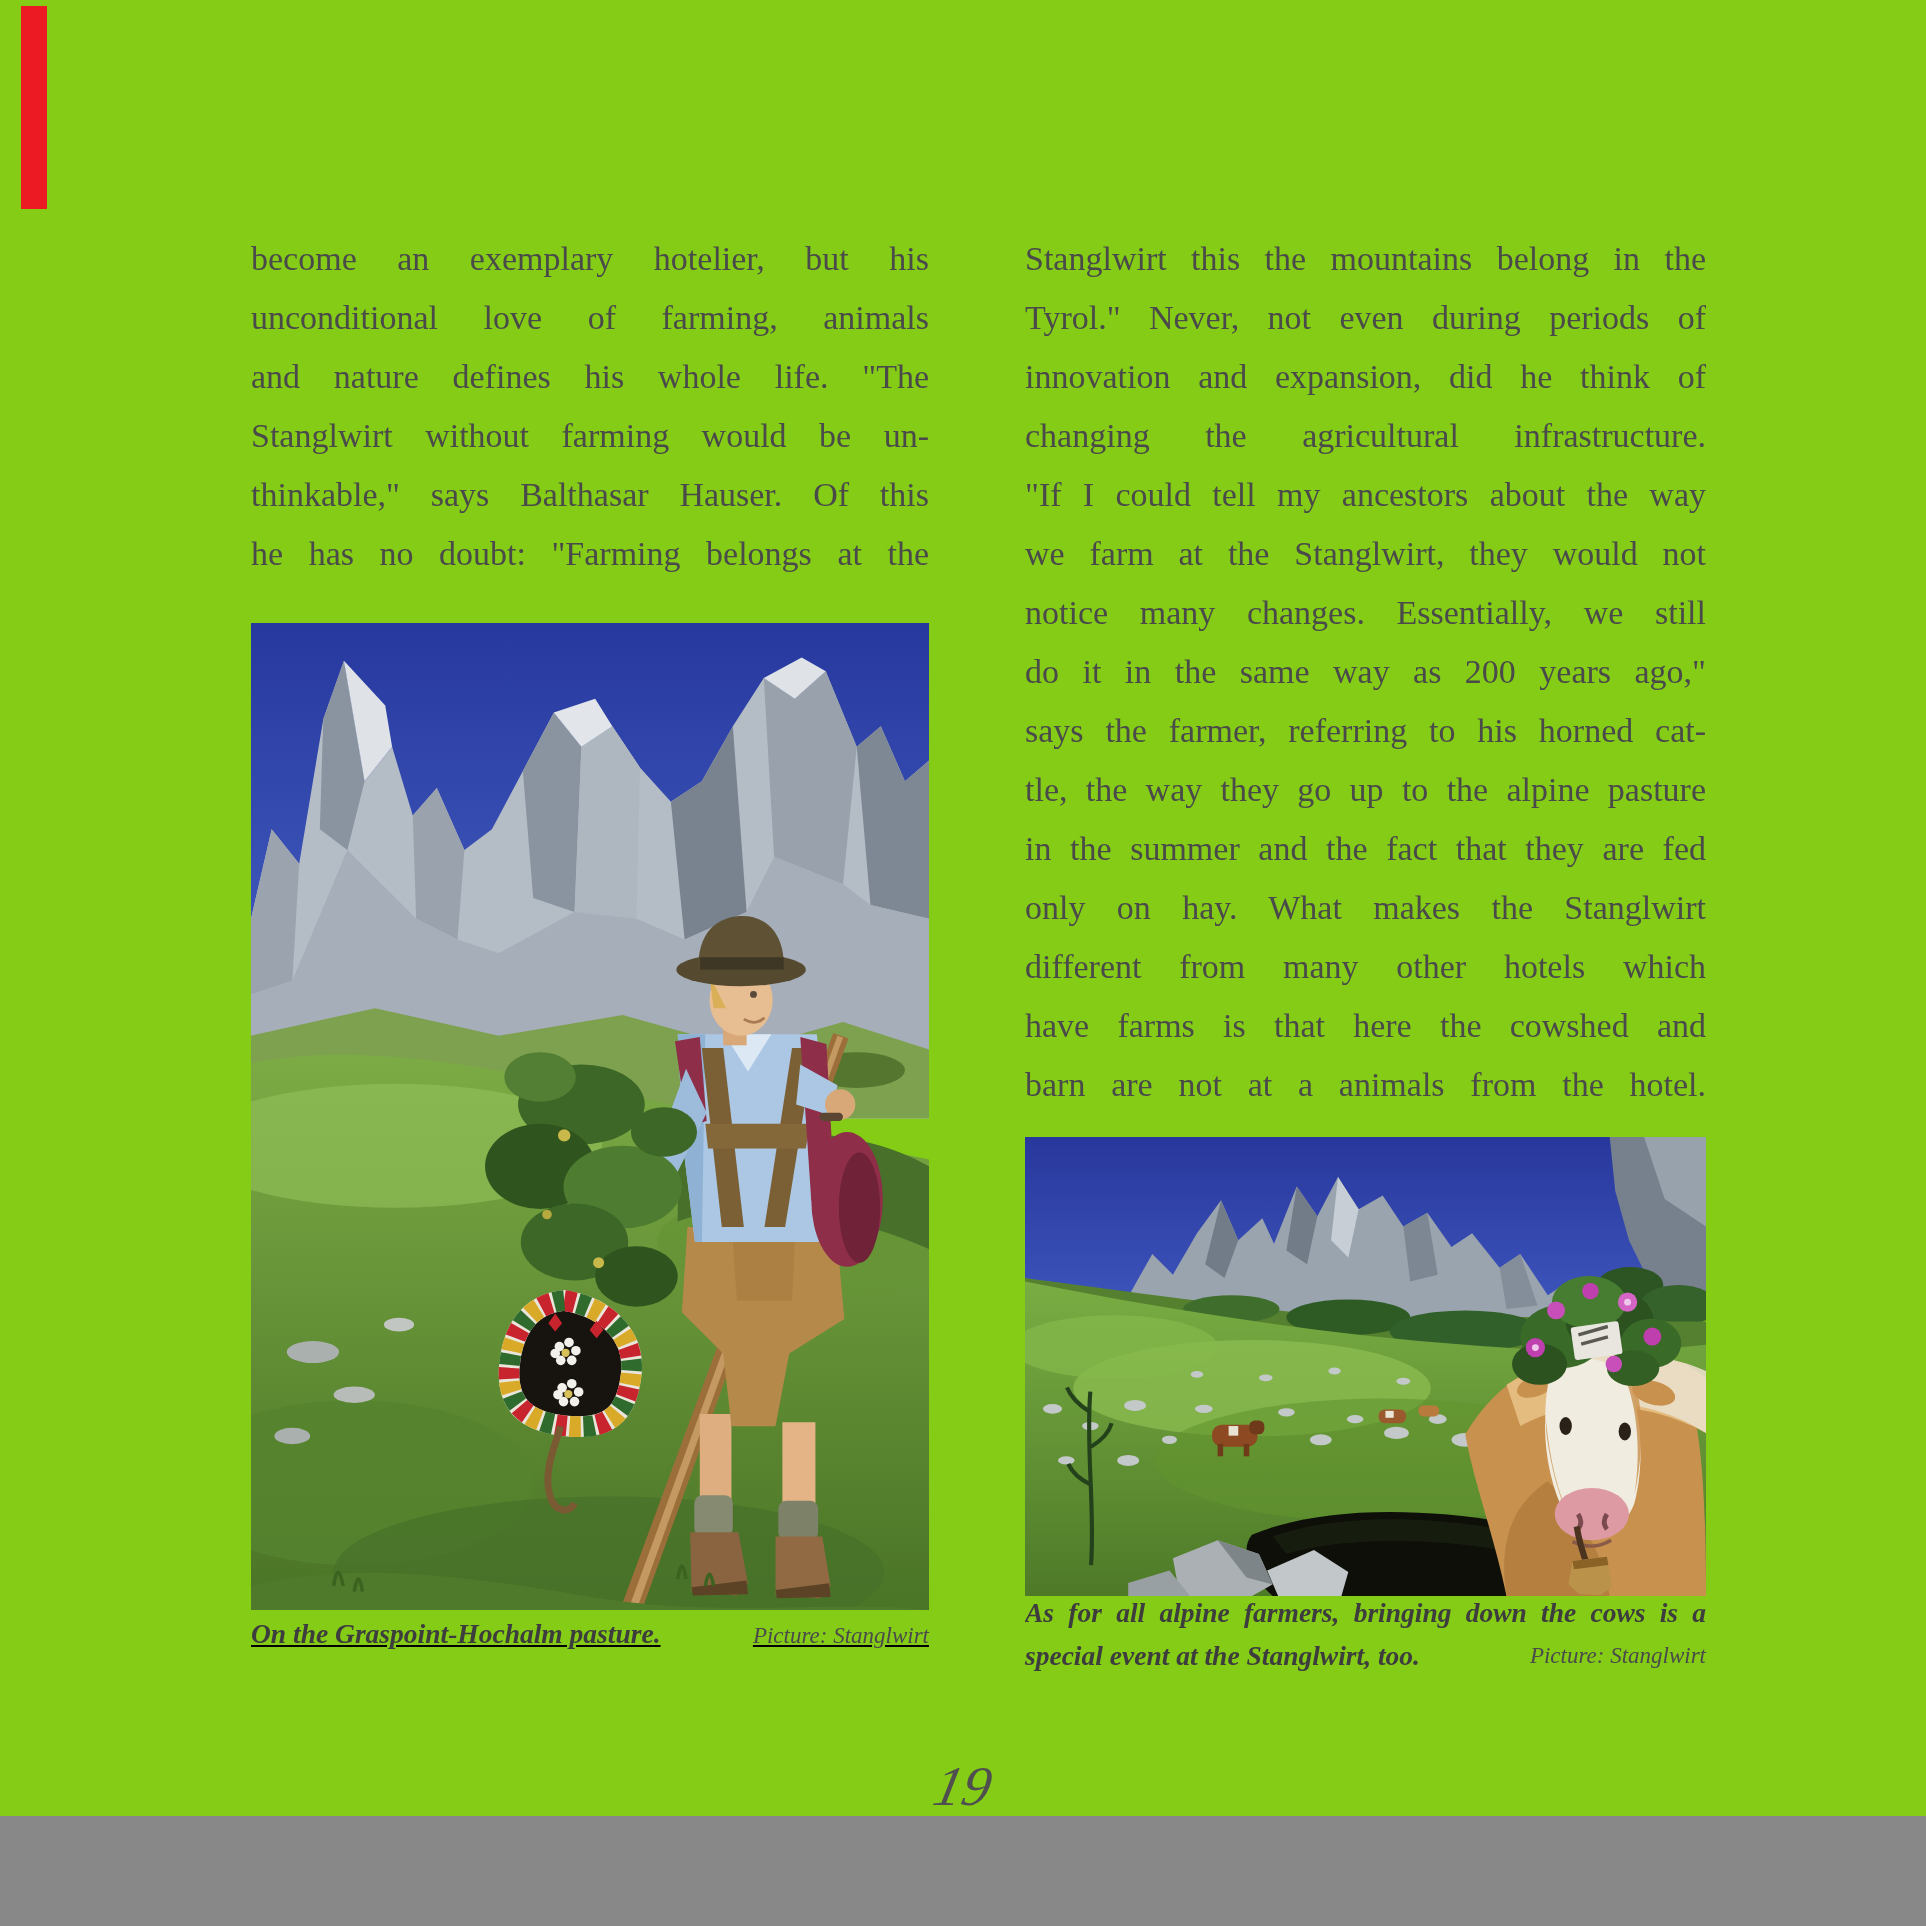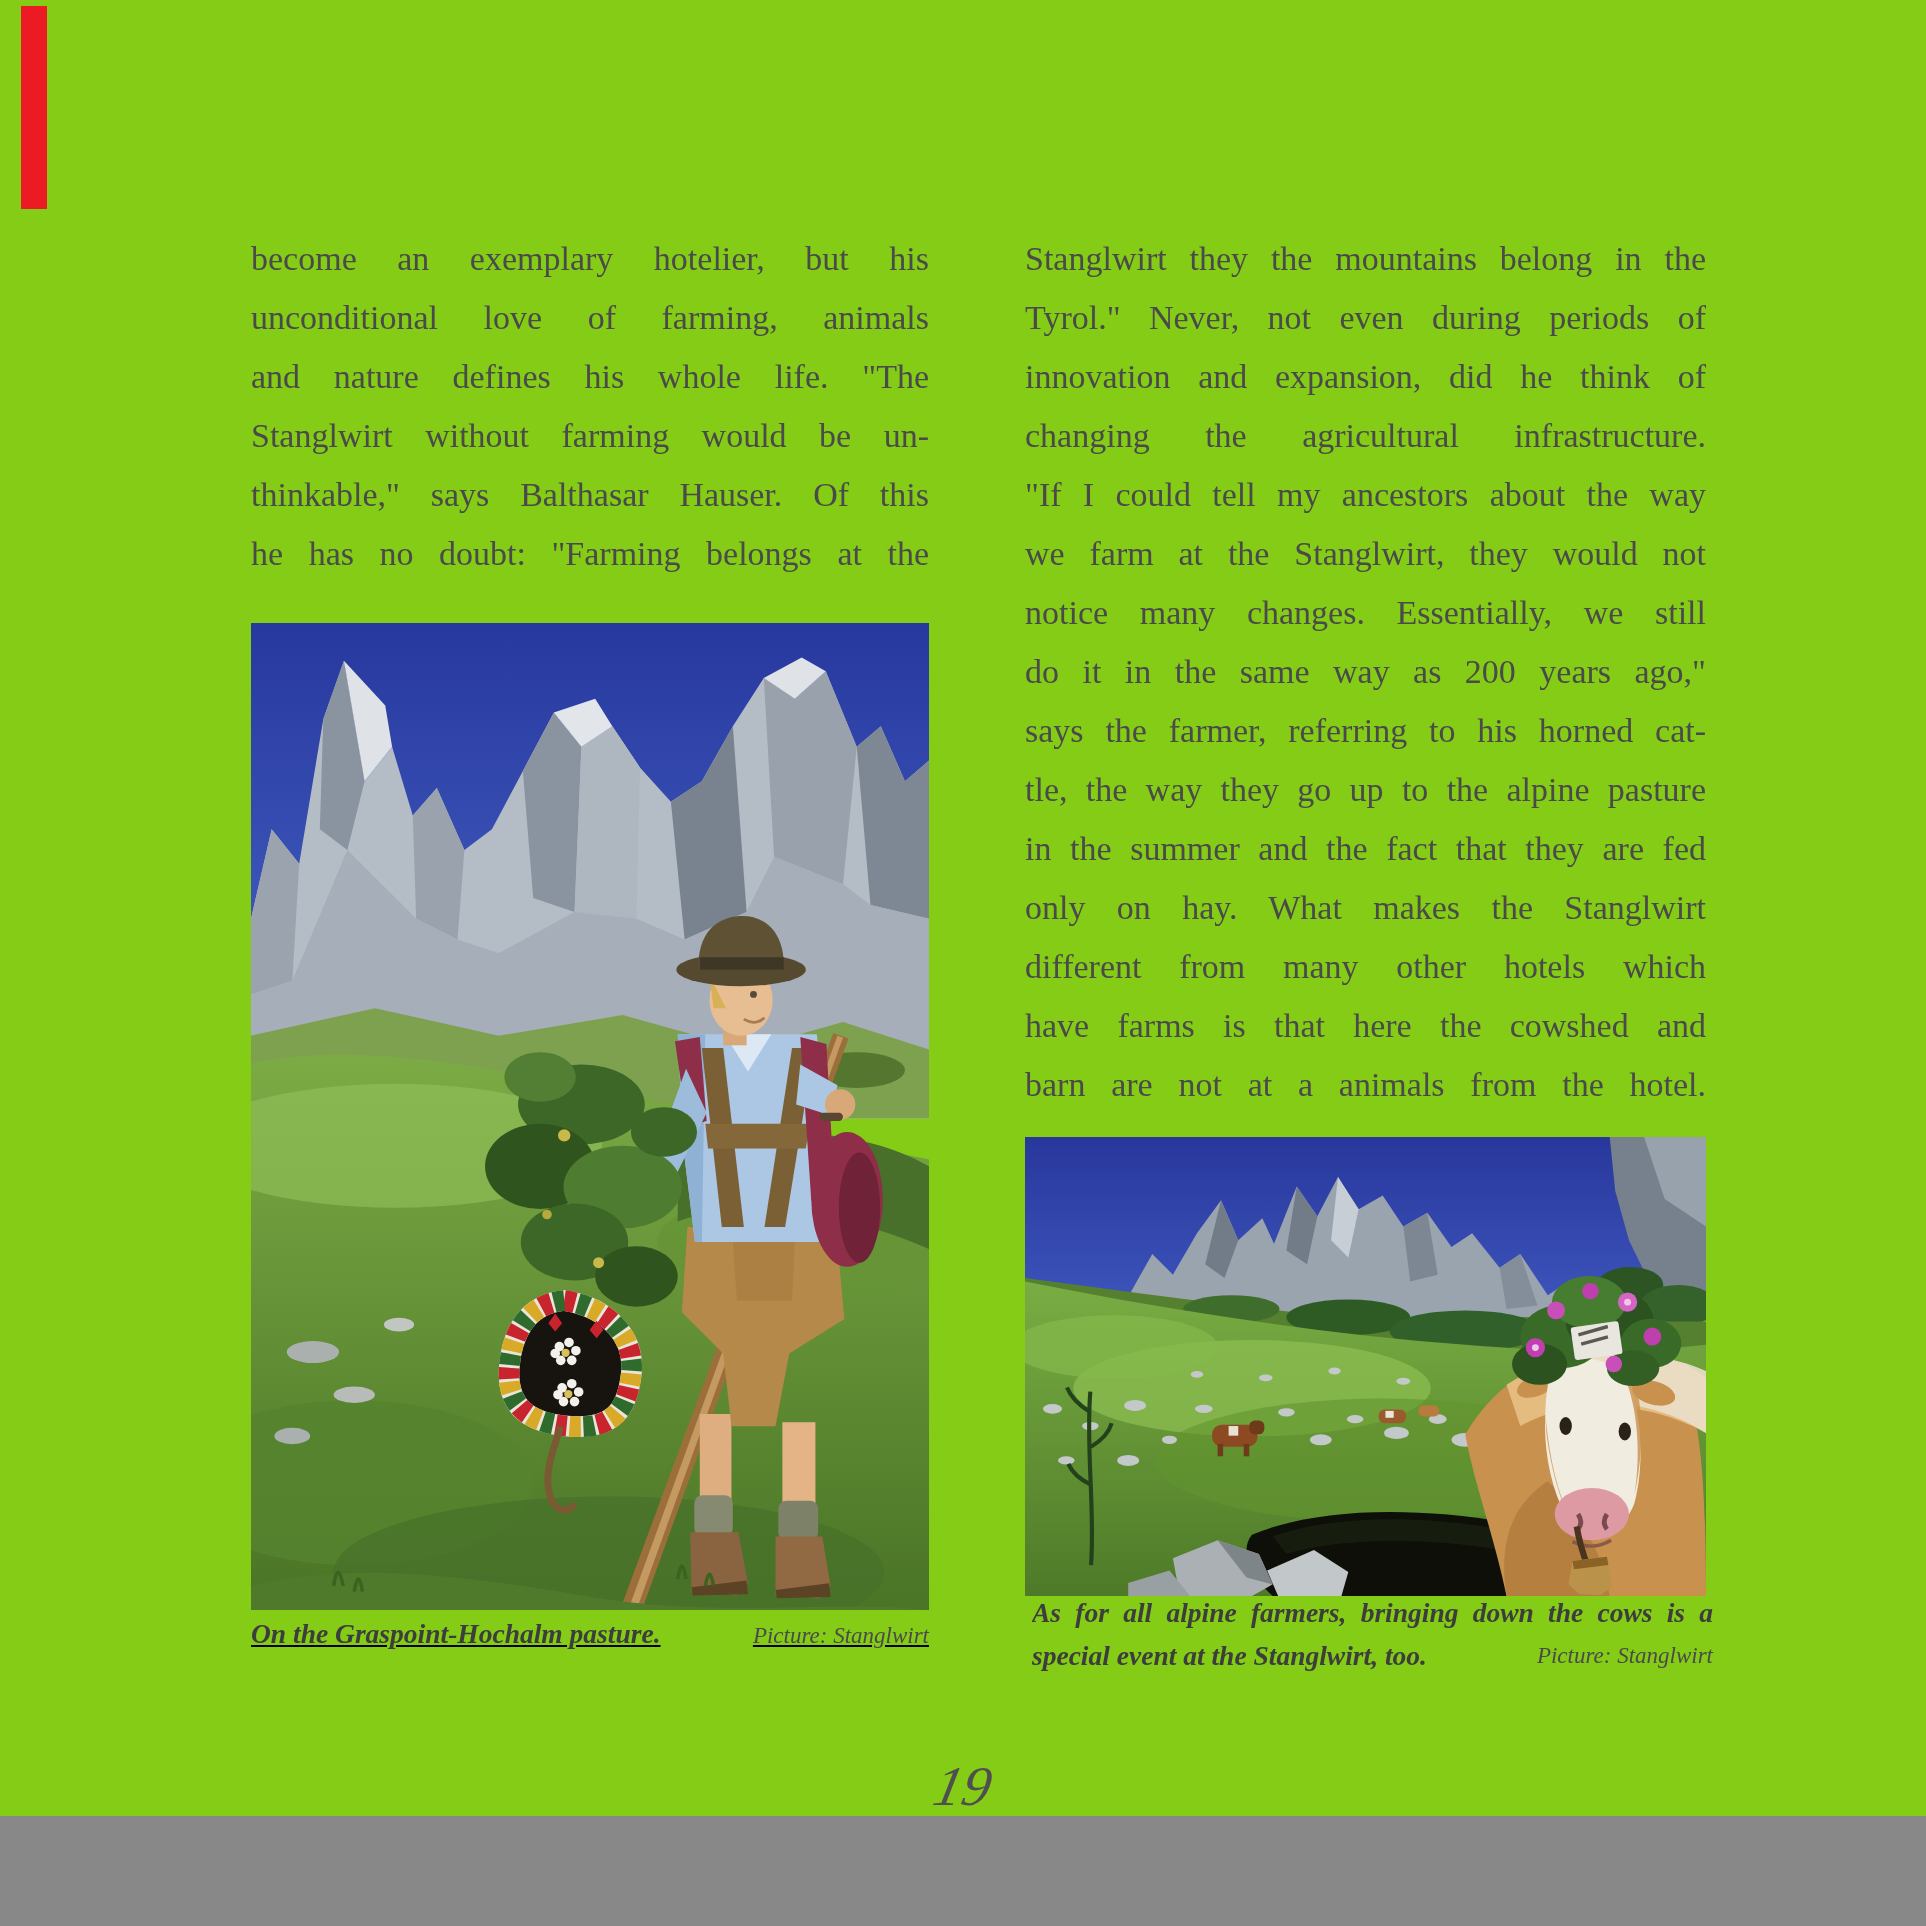--- a/index.html
+++ b/index.html
@@ -14,21 +14,21 @@
   #col-left  { left:251px;  width:678px; }
   #col-right { left:1025px; width:681px; }
   .photo { position:absolute; overflow:hidden; }
   .photo svg { display:block; width:100%; height:100%; }
   #photo-left  { left:251px;  top:623px;  width:678px; height:987px; }
   #photo-right { left:1025px; top:1137px; width:681px; height:459px; }
   .caption-row { position:absolute; display:flex; justify-content:space-between; align-items:baseline;text-decoration:underline; }
   .cap   { font-style:italic; font-weight:bold; font-size:27.5px; color:#3d3d3d; }
   .credit{ font-style:italic; font-weight:normal; font-size:23px; color:#4a4a4a; }
   #caption-left  { left:251px; top:1618px; width:678px; }
-  #caption-right { left:1025px; top:1597px; width:681px;margin-left:7px; }
+  #caption-right { left:1025px; top:1597px; width:681px; }
   #caption-right .justline { text-align:justify; text-align-last:justify; height:36px; overflow:hidden; }
   #caption-right .row2 { display:flex; justify-content:space-between; align-items:center; margin-top:6.9px; }
   #page-number {
     position:absolute; left:0; right:0; top:1754px; text-align:center;
     font-style:italic; font-size:56px; color:#4f4f4f; transform:skewX(-12deg);
   }
 </style>
 </head>
 <body>
 
@@ -39,21 +39,21 @@
   <div class="col" id="col-left">
     <div class="bodyline">become an exemplary hotelier, but his</div>
     <div class="bodyline">unconditional love of farming, animals</div>
     <div class="bodyline">and nature defines his whole life. "The</div>
     <div class="bodyline">Stanglwirt without farming would be un-</div>
     <div class="bodyline">thinkable," says Balthasar Hauser. Of this</div>
     <div class="bodyline">he has no doubt: "Farming belongs at the</div>
   </div>
 
   <div class="col" id="col-right">
-    <div class="bodyline">Stanglwirt they the mountains belong in the</div>
+    <div class="bodyline">Stanglwirt this the mountains belong in the</div>
     <div class="bodyline">Tyrol." Never, not even during periods of</div>
     <div class="bodyline">innovation and expansion, did he think of</div>
     <div class="bodyline">changing the agricultural infrastructure.</div>
     <div class="bodyline">"If I could tell my ancestors about the way</div>
     <div class="bodyline">we farm at the Stanglwirt, they would not</div>
     <div class="bodyline">notice many changes. Essentially, we still</div>
     <div class="bodyline">do it in the same way as 200 years ago,"</div>
     <div class="bodyline">says the farmer, referring to his horned cat-</div>
     <div class="bodyline">tle, the way they go up to the alpine pasture</div>
     <div class="bodyline">in the summer and the fact that they are fed</div>

